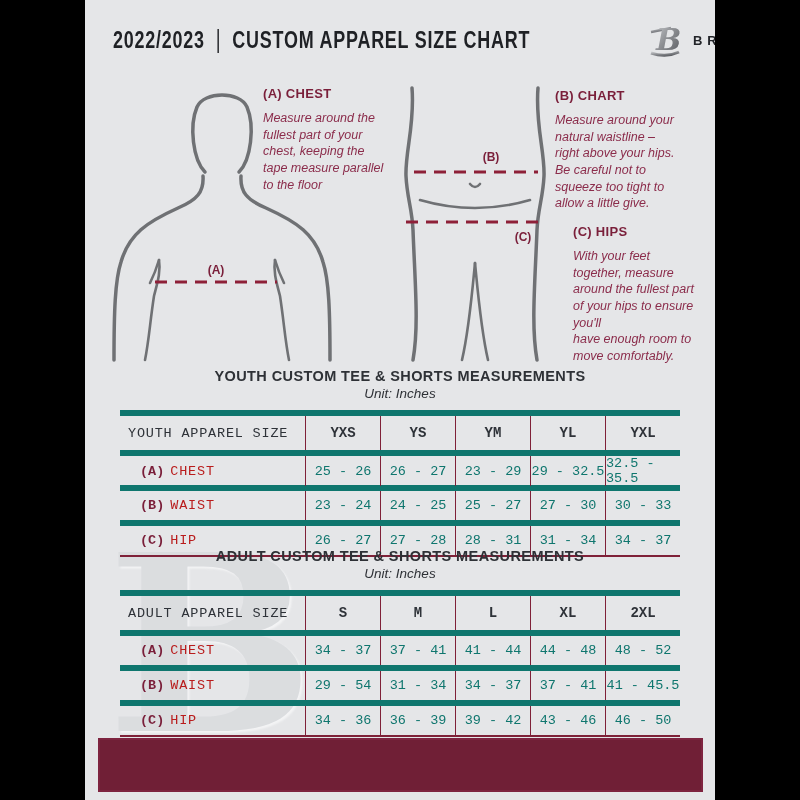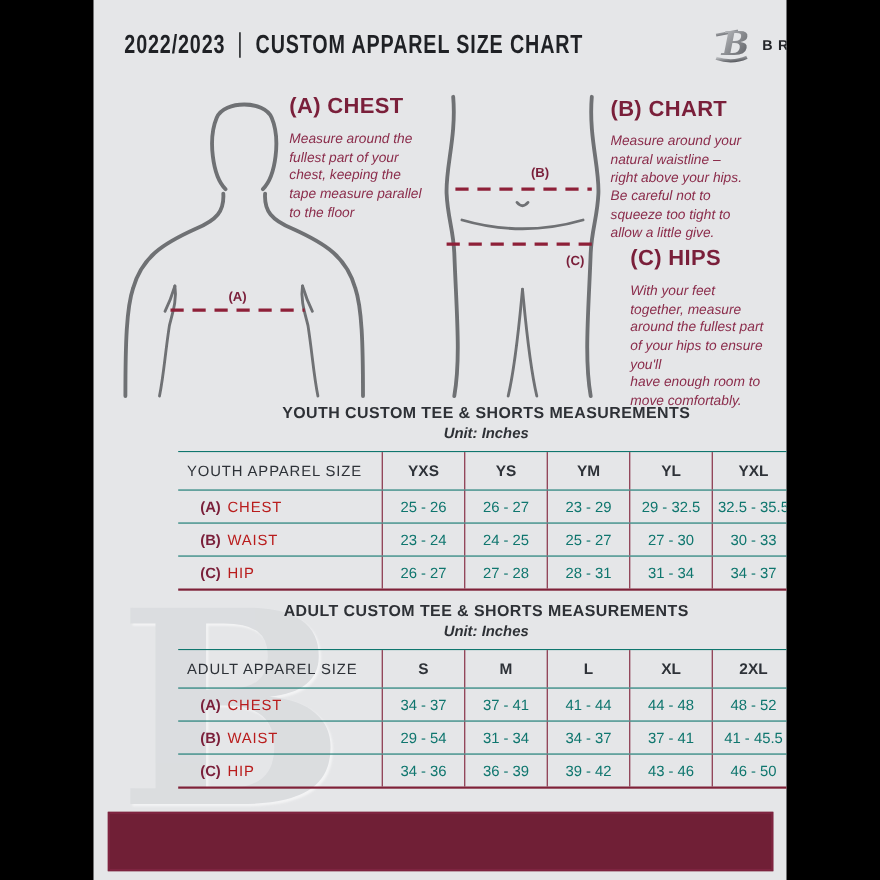--- a/index.html
+++ b/index.html
@@ -13,35 +13,35 @@
               display:flex;justify-content:space-between;align-items:center;}
   .header-title{display:flex;align-items:center;white-space:nowrap;
                 transform:scale(0.78,1.04);transform-origin:left center;
                 font-size:23px;font-weight:700;letter-spacing:1px;color:#1f2125;}
   .header-title .divider{font-weight:400;color:#2a2c2f;margin:0 14px;font-size:24px;}
   .brand{display:flex;align-items:center;gap:9px;}
   .brand-name{font-size:13px;font-weight:700;letter-spacing:5px;color:#232529;}
 
   
   .guide-block{position:absolute;z-index:2;}
-  .guide-heading{font-size:20px;font-weight:800;letter-spacing:0.3px;color:#7a1f3a;margin:0 0 9px 0;}
+  .guide-heading{font-size:13px;font-weight:800;letter-spacing:0.3px;color:#7a1f3a;margin:0 0 9px 0;}
   .guide-body{font-size:12.5px;font-style:italic;line-height:1.33;color:#8b2c4b;white-space:pre-line;}
   .fig{position:absolute;z-index:1;}
   .fig path{fill:none;stroke:#6f7174;stroke-width:3.5;stroke-linecap:round;}
   .fig path.thin{stroke-width:2.6;}
   .fig path.dash{stroke:#8e2038;stroke-width:3;stroke-dasharray:12 8;stroke-linecap:butt;}
   .fig text{font-family:"Liberation Sans",sans-serif;font-size:12px;font-weight:700;fill:#7a1f3a;}
 
   
-  .table-block{position:absolute;left:0;width:714px;text-align:center;z-index:2;}
+  .table-block{position:absolute;left:0;width:630px;text-align:center;z-index:2;}
   .t-title{font-size:14.5px;font-weight:700;letter-spacing:0.4px;color:#2e3136;line-height:17px;margin:0;}
-  .t-unit{font-size:13.5px;font-style:italic;font-weight:700;color:#2e3136;line-height:17px;margin:0;}
+  .t-unit{font-size:13.5px;font-style:italic;font-weight:400;color:#2e3136;line-height:17px;margin:0;}
   .size-table{width:560px;margin:8px auto 0 auto;border-bottom:2px solid #7f2138;text-align:left;}
   .t-row{display:grid;grid-template-columns:185px 75px 75px 75px 75px 75px;
-         border-top:1px solid #0f766e;}
+         border-top:6px solid #0f766e;font-family:Liberation Mono, monospace;}
   .t-row.head{height:34px;}
   .t-row.data{height:29px;}
   .t-cell{display:flex;align-items:center;justify-content:center;
           font-size:13.5px;color:#0f766e;}
   .t-cell + .t-cell{border-left:1.5px solid #7f2138;}
   .t-cell.lbl{justify-content:flex-start;padding-left:8px;letter-spacing:0.8px;color:#3f434a;}
   .t-row.data .t-cell.lbl{padding-left:20px;}
   .t-row.head .t-cell{font-weight:700;color:#2e3238;font-size:14px;}
   .t-row.head .t-cell.lbl{font-weight:400;font-size:13.5px;}
   .pfx{font-weight:800;color:#7a1f3a;margin-right:6px;letter-spacing:0;}

